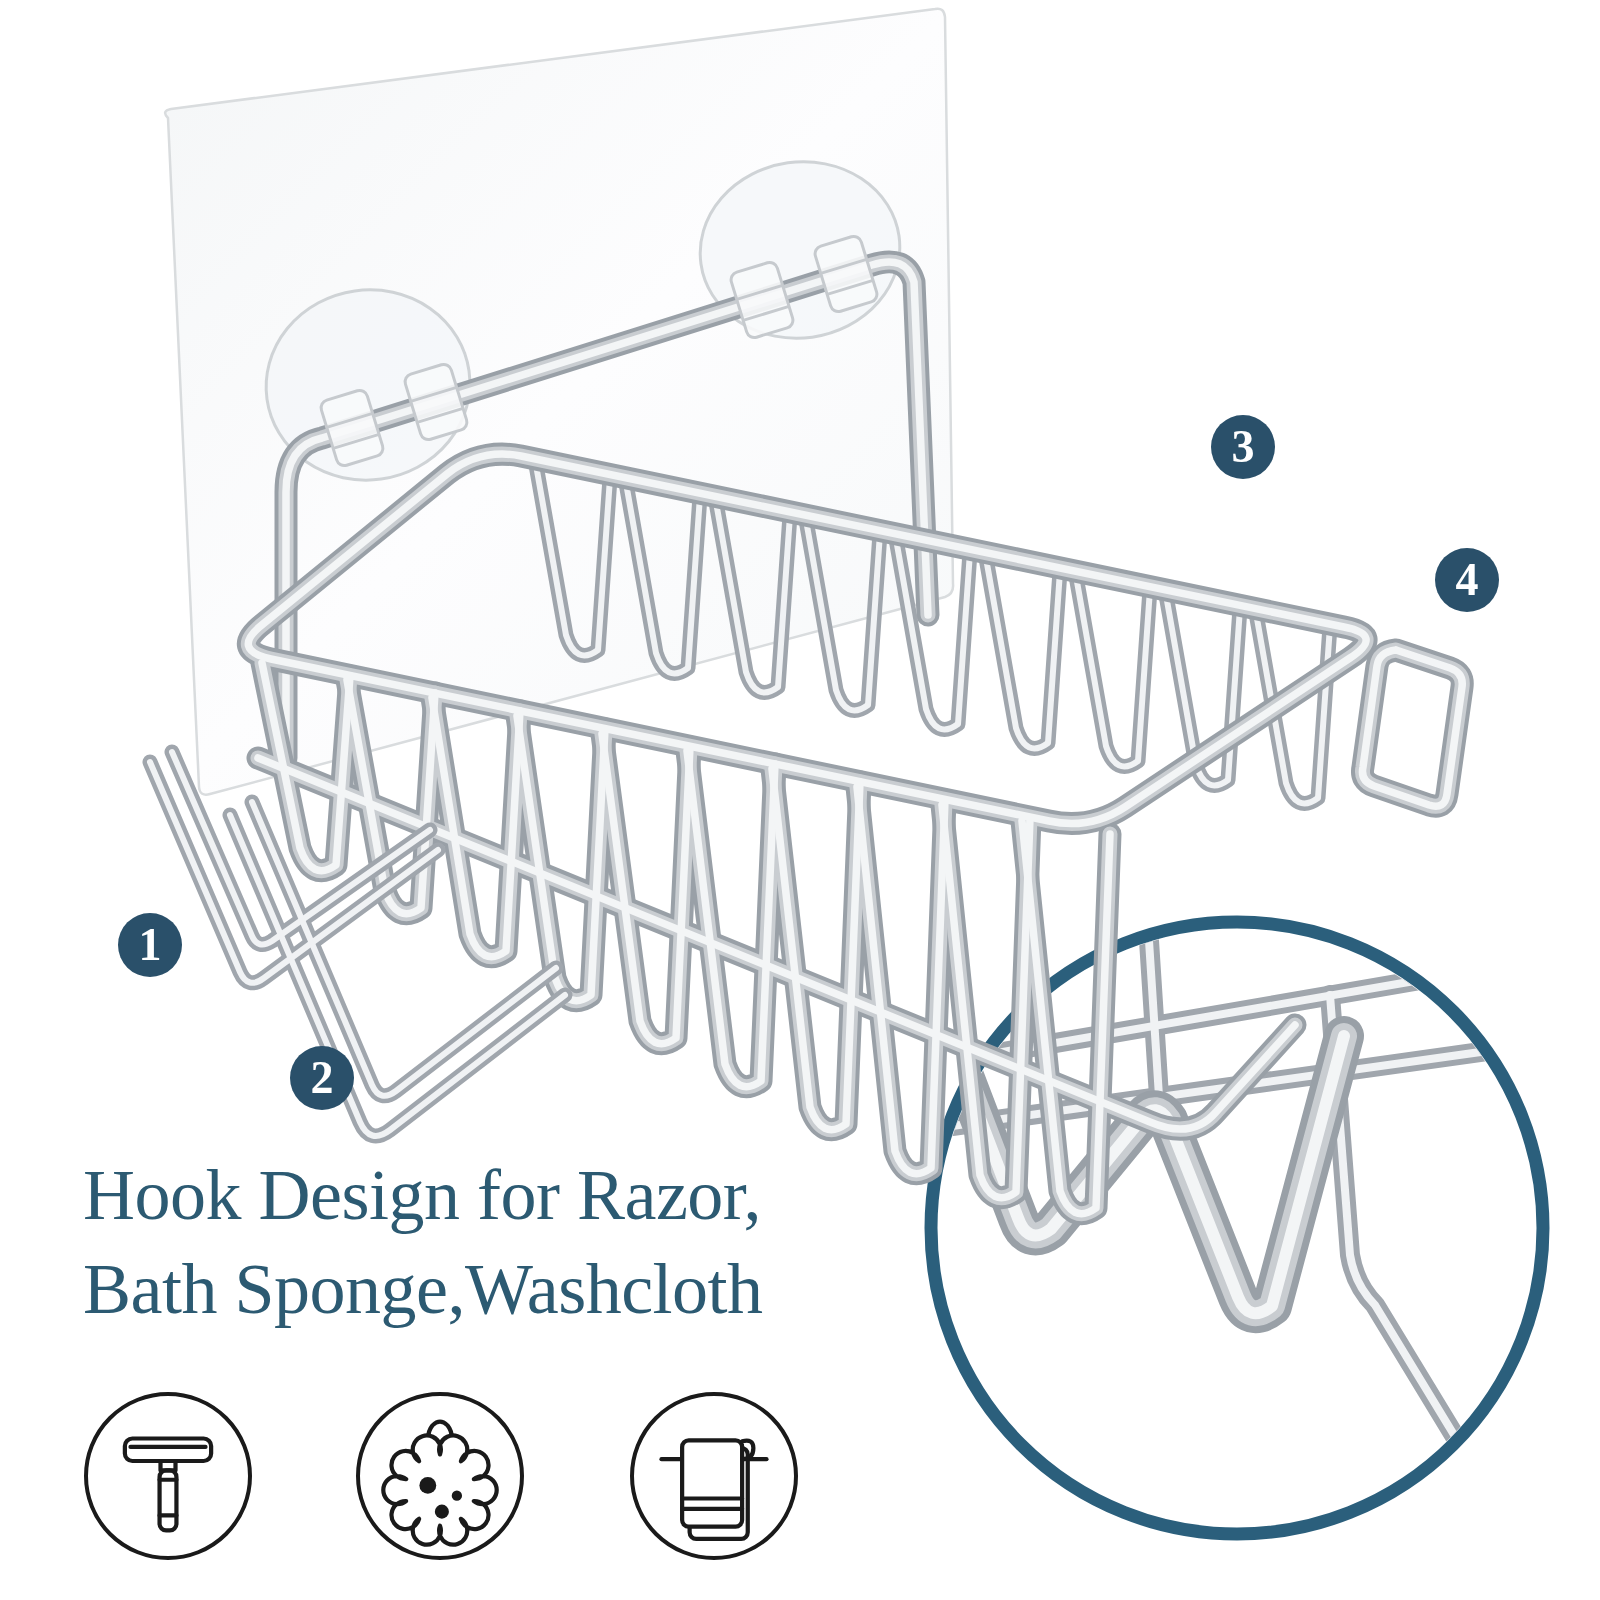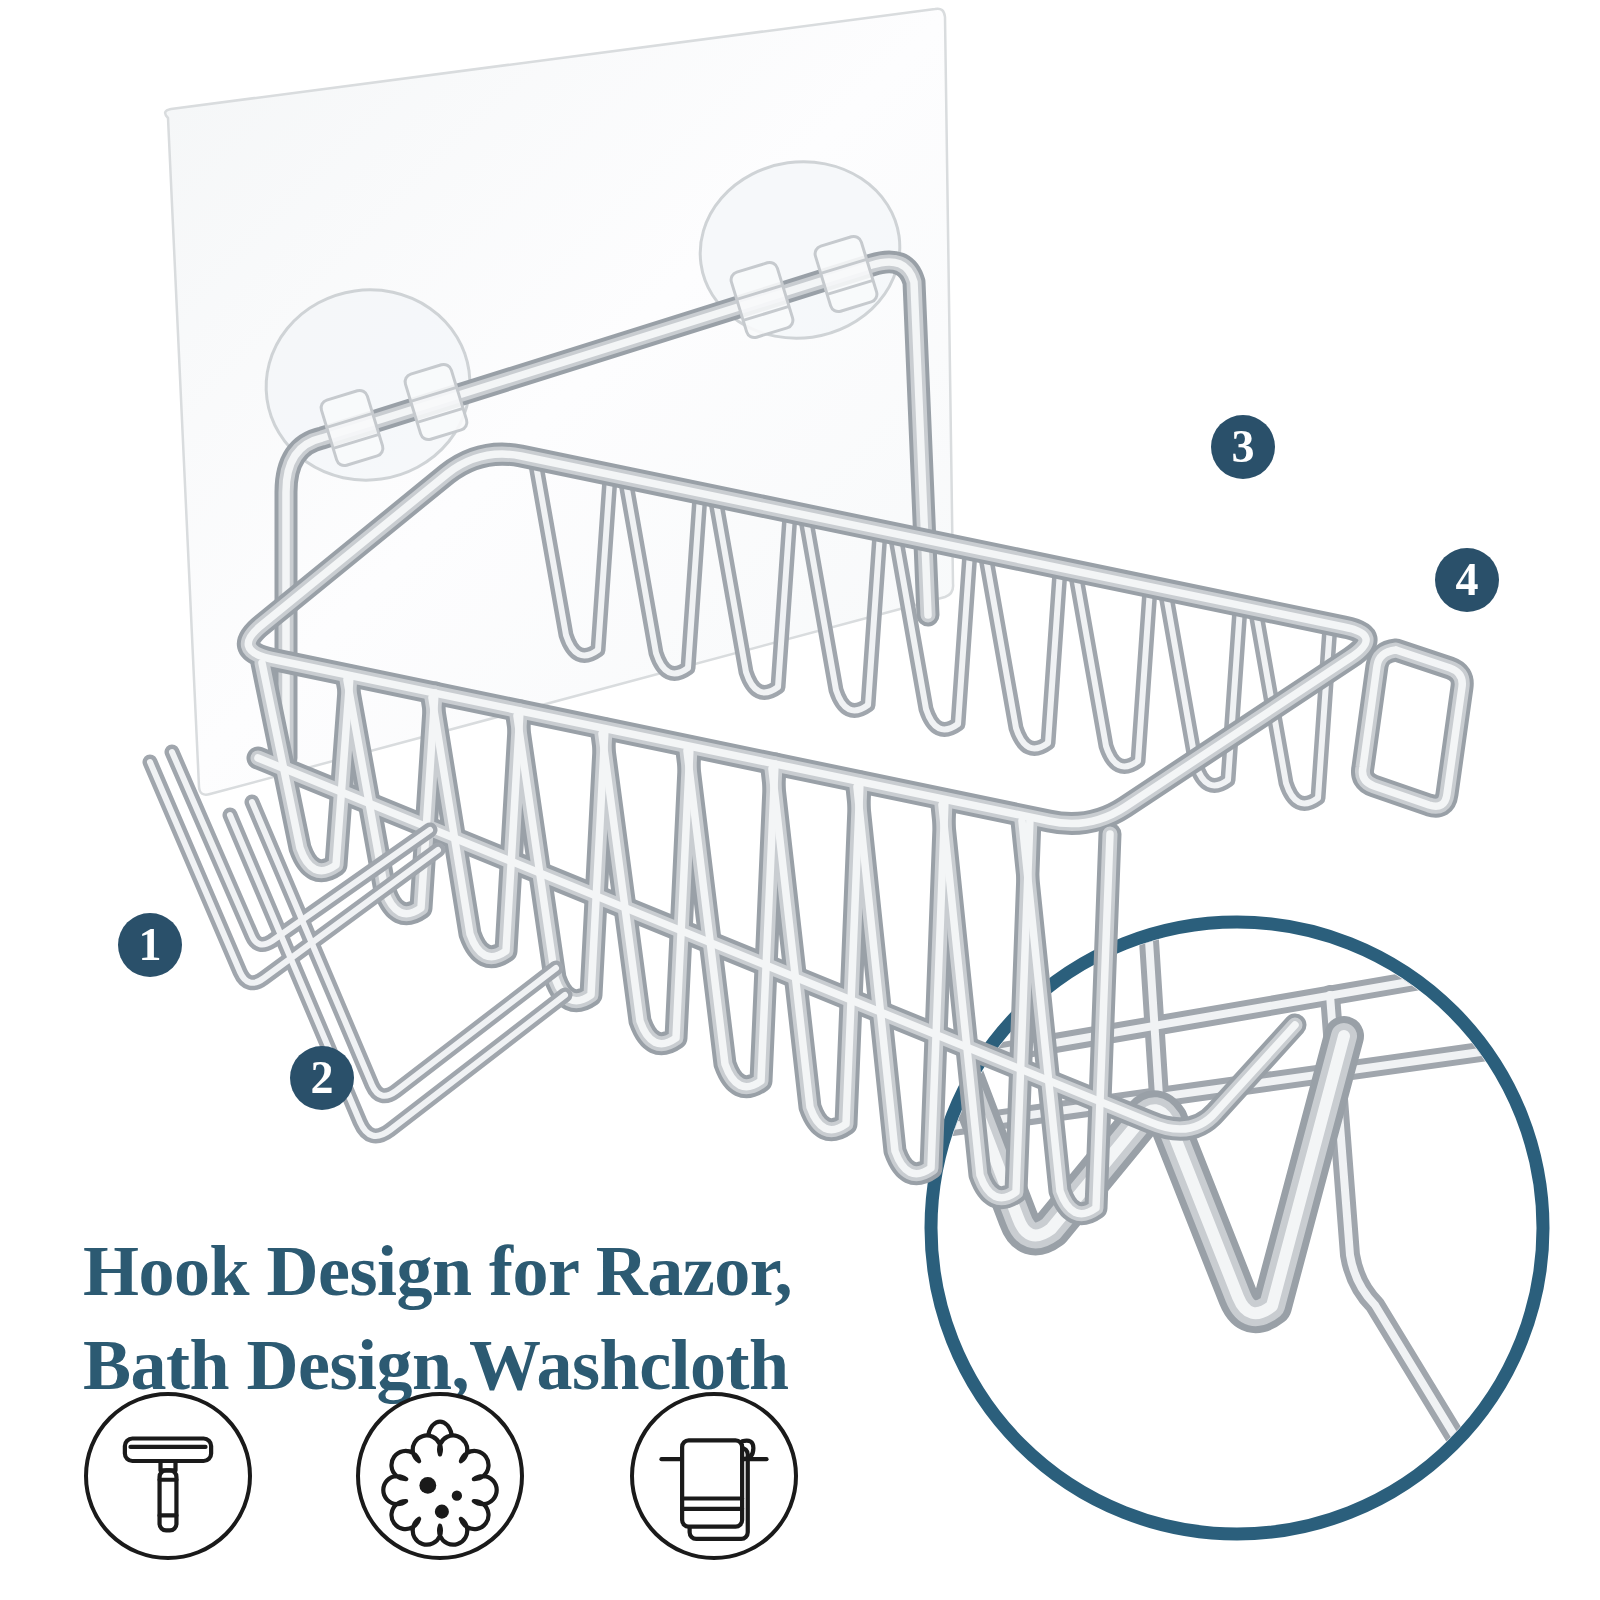--- a/index.html
+++ b/index.html
@@ -27,22 +27,22 @@
   .clipline{fill:none;stroke:#c6cace;stroke-width:3;}
 
   .badge{
     position:absolute;width:64px;height:64px;border-radius:50%;
     background:#2A506A;color:#ffffff;
     display:flex;align-items:center;justify-content:center;
     font-weight:700;font-size:46px;line-height:1;
     font-family:"Liberation Serif", serif;
   }
   .headline{
-    position:absolute;left:83px;top:1224px;width:800px;
-    color:#2C5A72;font-weight:700;font-size:72px;line-height:94px;
+    position:absolute;left:83px;top:1148px;width:800px;
+    color:#2C5A72;font-weight:400;font-size:72px;line-height:94px;
     letter-spacing:-0.5px;white-space:nowrap;
   }
   .icon-circle{
     position:absolute;top:1392px;width:168px;height:168px;border-radius:50%;
     border:4.5px solid #1a1a1a;background:#ffffff;box-sizing:border-box;
     display:flex;align-items:center;justify-content:center;
   }
   .icon-circle svg{width:150px;height:150px;}
   .ic{fill:none;stroke:#1a1a1a;stroke-width:4.5;stroke-linecap:round;stroke-linejoin:round;}
   .icf{fill:#1a1a1a;stroke:none;}
@@ -178,21 +178,21 @@
     </g>
   </svg>
 
   <div class="badge" style="left:118px;top:913px;">1</div>
   <div class="badge" style="left:290px;top:1046px;">2</div>
   <div class="badge" style="left:1211px;top:415px;">3</div>
   <div class="badge" style="left:1435px;top:548px;">4</div>
 
   <div class="headline">
     <div>Hook Design for Razor,</div>
-    <div>Bath Design,Washcloth</div>
+    <div>Bath Sponge,Washcloth</div>
   </div>
 
   <div class="icon-circle" style="left:84px;">
     <svg viewBox="0 0 160 160">
       <rect class="ic" x="34" y="40" width="92" height="24" rx="8"></rect>
       <path class="ic" d="M 40,49 H 120"></path>
       <rect class="ic" x="72" y="64" width="16" height="10"></rect>
       <rect class="ic" x="71" y="74" width="18" height="64" rx="7"></rect>
       <path class="ic" d="M 71,84 H 89 M 71,122 H 89"></path>
     </svg>

